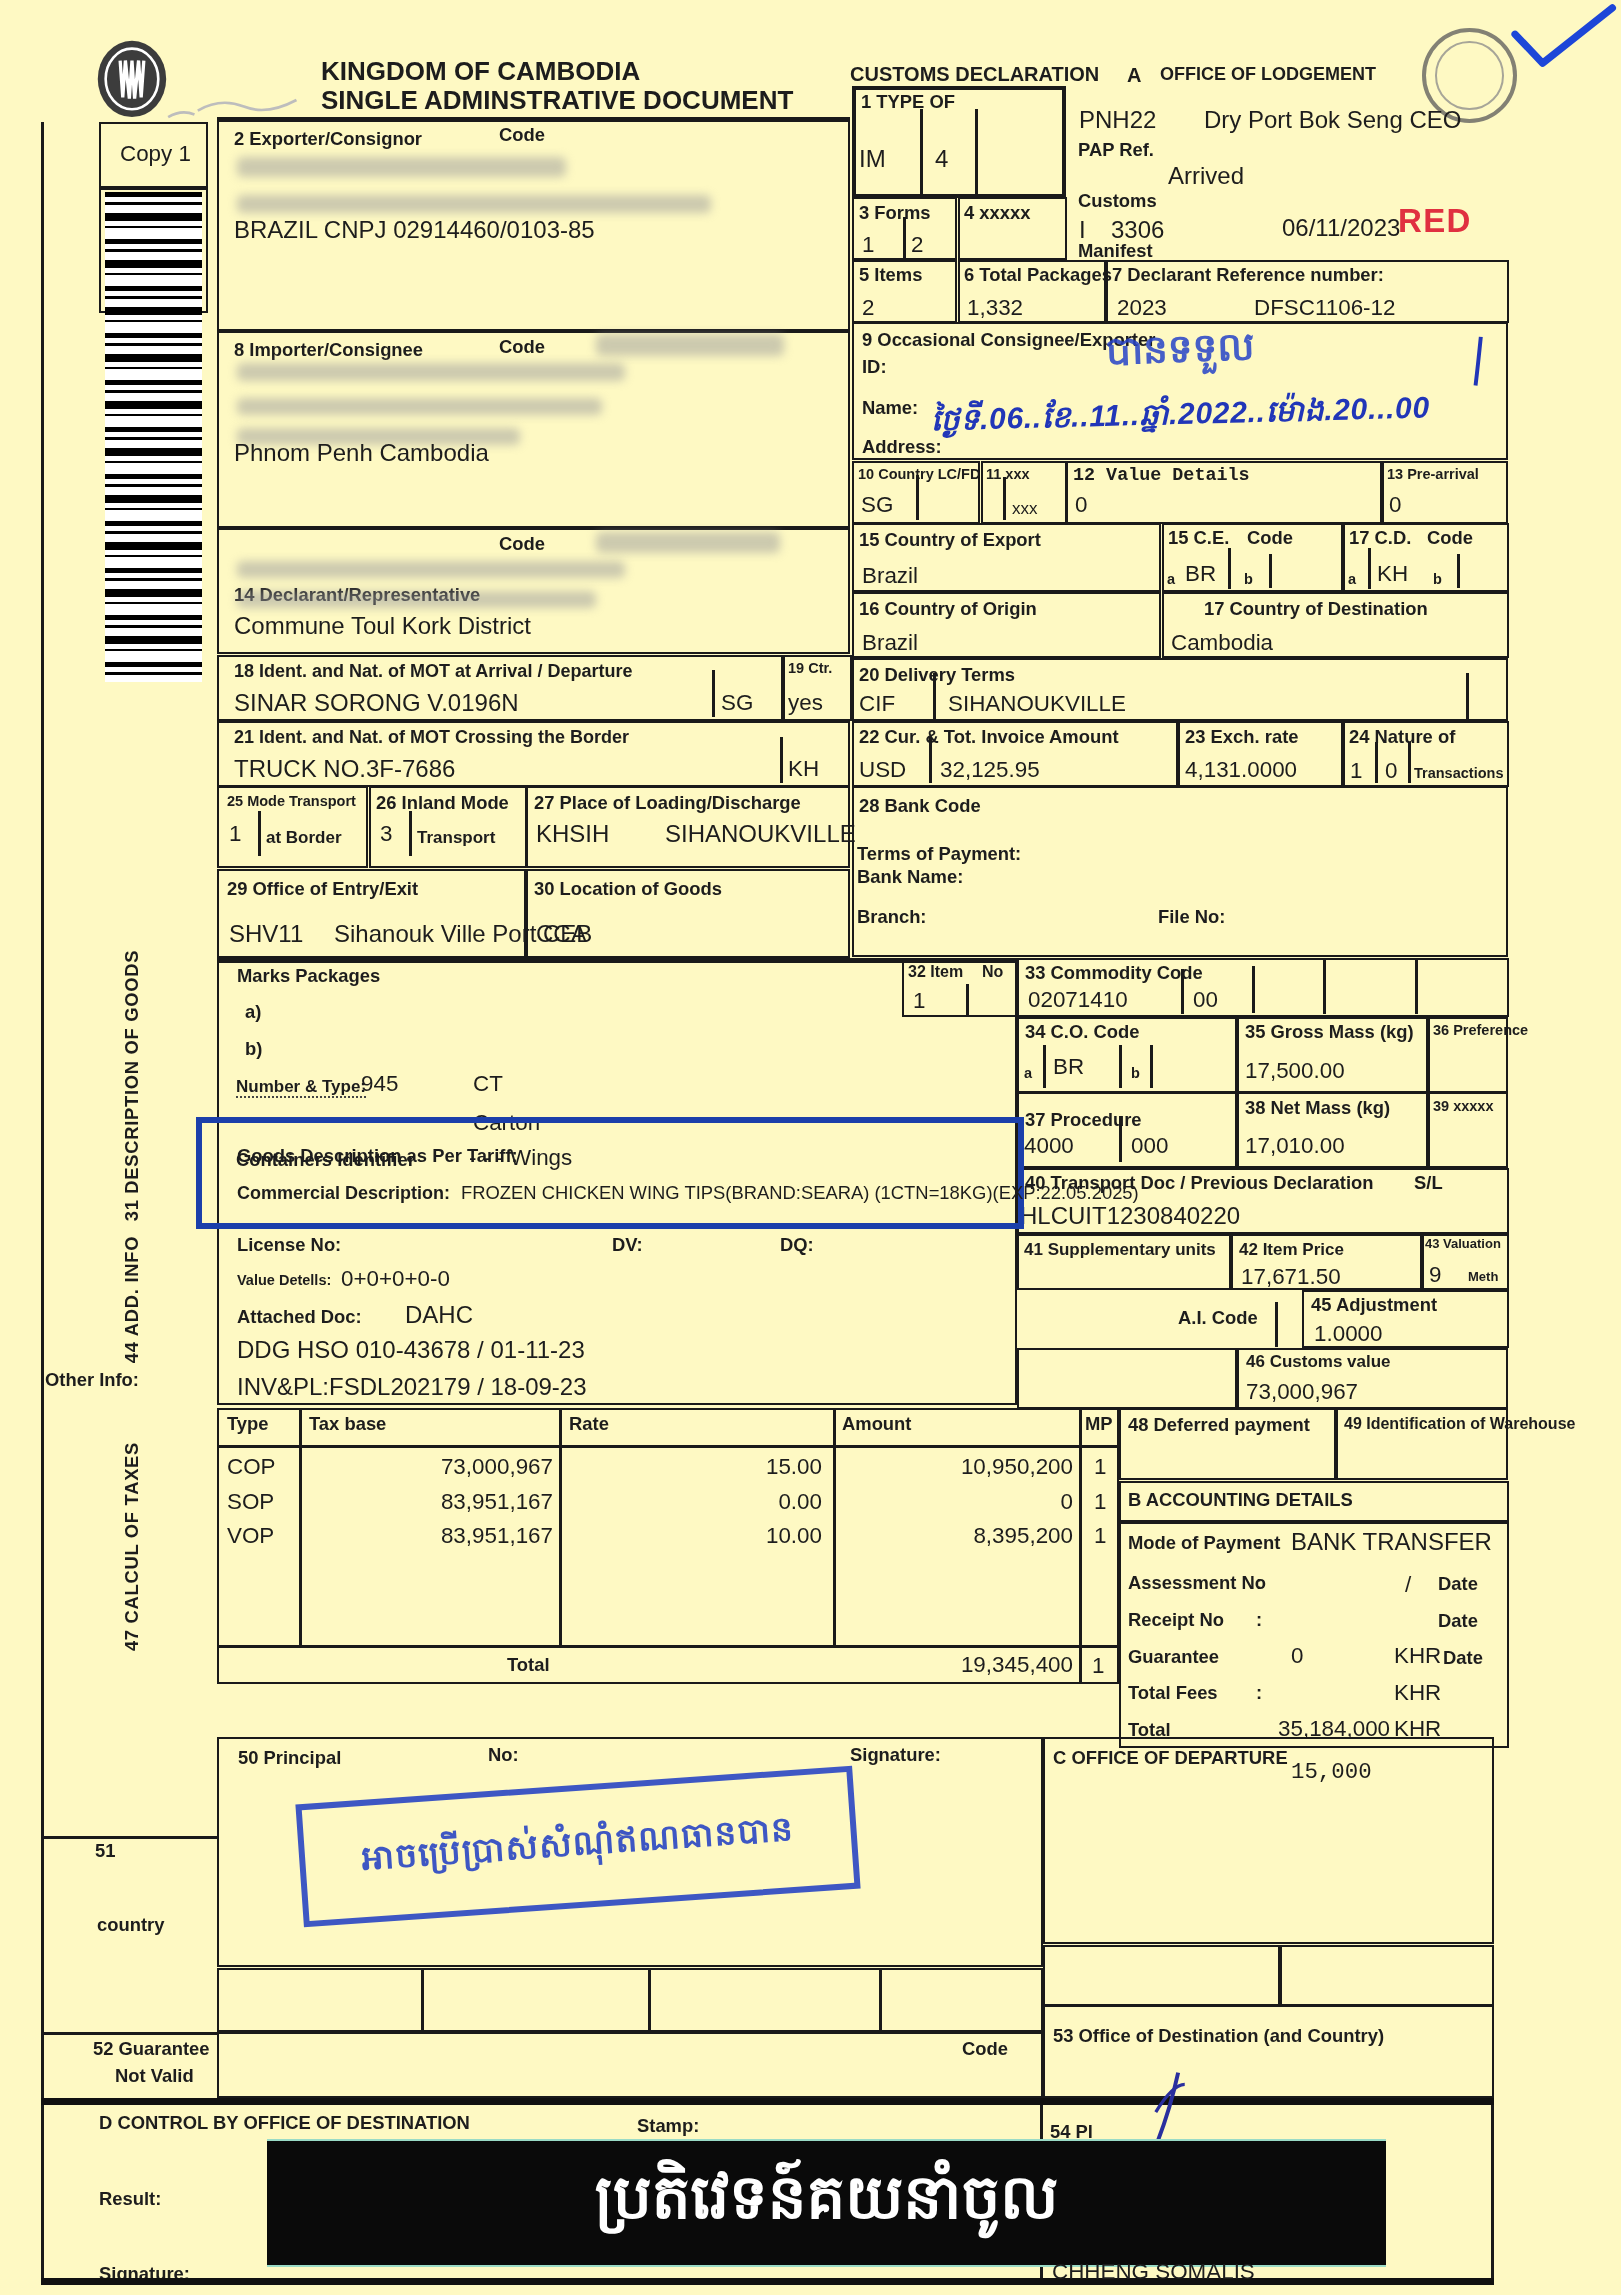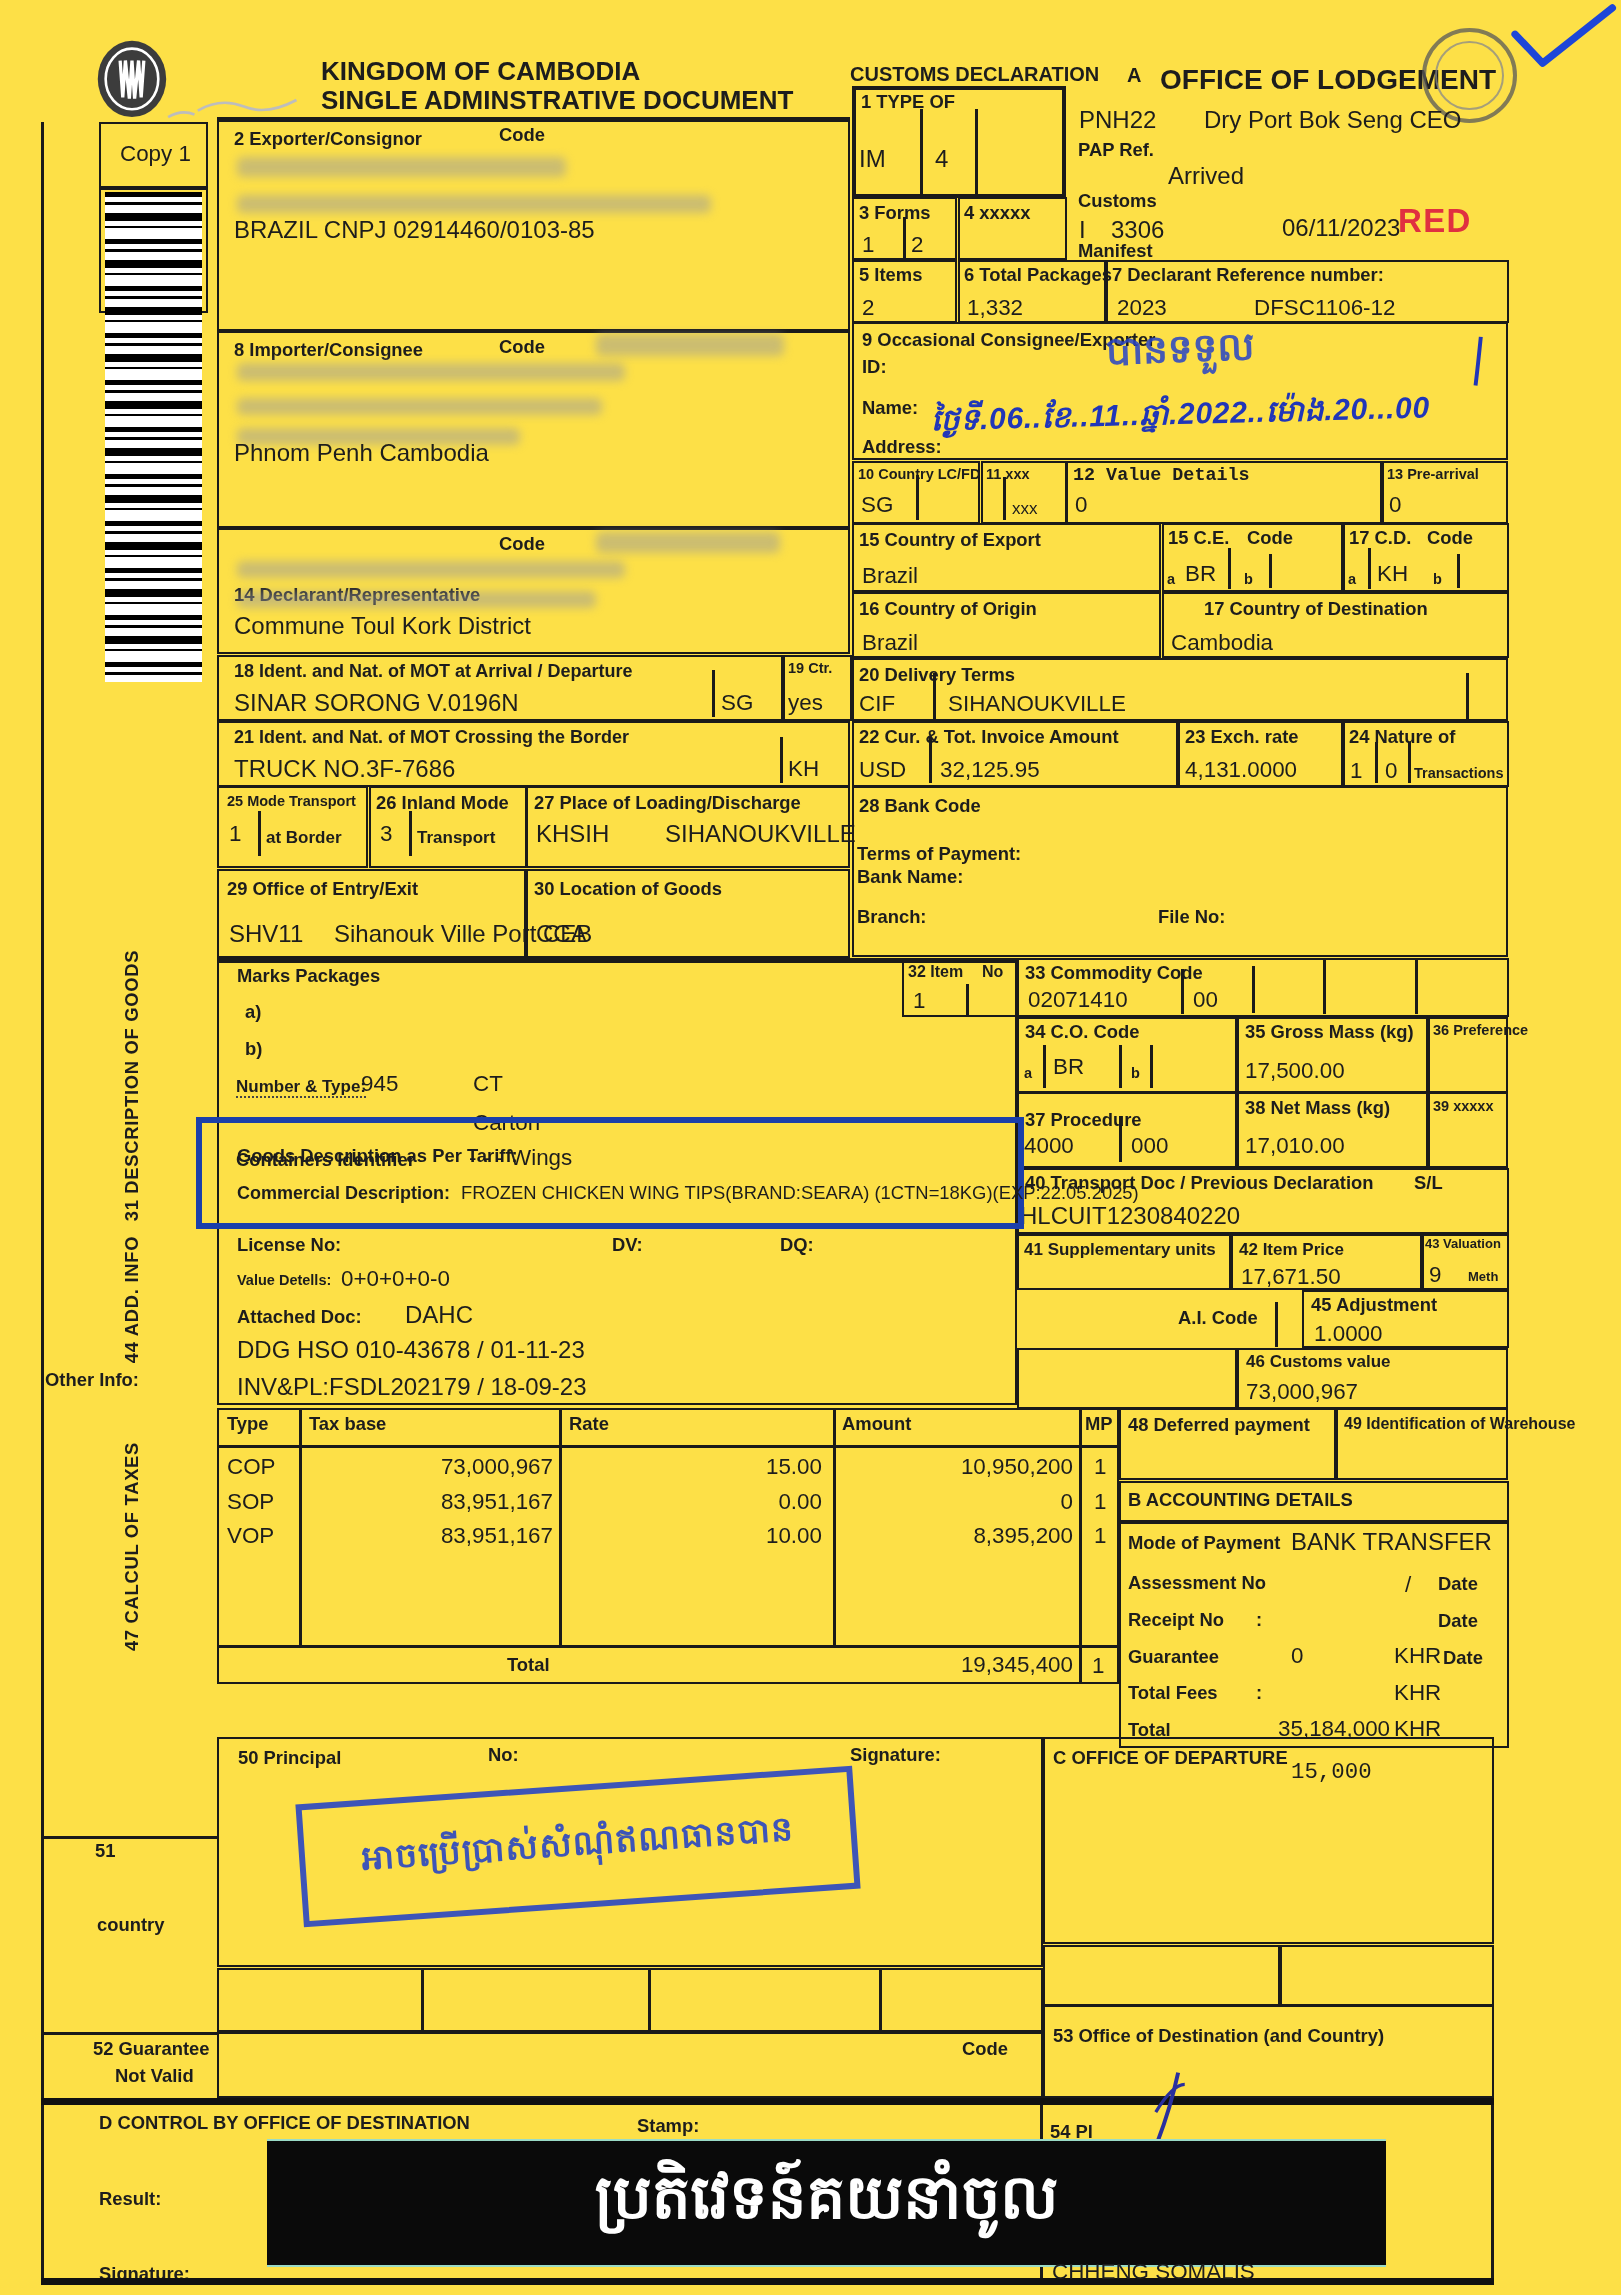--- a/index.html
+++ b/index.html
@@ -1,16 +1,16 @@
 <!DOCTYPE html>
 <html style="font-size:10.5px"><head>
 <meta charset="utf-8">
 <style>
   html,body{margin:0;padding:0;background:#e8e8e6;}
-  #page{position:relative;width:1622px;height:2295px;background:#fde047;
+  #page{position:relative;width:1622px;height:2295px;background:#fef9c3;
         font-family:"Liberation Sans","DejaVu Sans",sans-serif;color:#1d1d1d;overflow:hidden;}
   .t{position:absolute;white-space:nowrap;color:#1d1d1d;line-height:1.12;}
   .b{position:absolute;border:2.6px solid #1a1a1a;box-sizing:border-box;}
   .vl{position:absolute;width:2.6px;background:#1a1a1a;}
   .hl{position:absolute;height:2.6px;background:#1a1a1a;}
   .thick{position:absolute;background:#111;}
   .lbl{font-weight:bold;font-size:18.4px;}
   .lbl2{font-weight:bold;font-size:16px;}
   .lbl3{font-weight:bold;font-size:14.5px;}
   .val{font-size:22.4px;}
@@ -60,21 +60,21 @@
     <path d="M2250,512 q-4,40 -8,74" stroke="#2136b8" stroke-width="6" fill="none"></path>
 
     <path d="M1790,3150 C1768,3252 1730,3320 1700,3390 C1678,3430 1660,3420 1648,3396" stroke="#2a2f9e" stroke-width="6" fill="none"></path>
     <path d="M1756,3210 C1772,3184 1788,3168 1800,3168" stroke="#2a2f9e" stroke-width="5" fill="none"></path>
   </svg>
 
   <div class="t" style="left:321px;top:57px;font-weight:bold;font-size:26px;">KINGDOM OF CAMBODIA</div>
   <div class="t" style="left:321px;top:86px;font-weight:bold;font-size:26px;">SINGLE ADMINSTRATIVE DOCUMENT</div>
   <div class="t lbl" style="left:850px;top:63px;font-size:20px;">CUSTOMS DECLARATION</div>
   <div class="t lbl" style="left:1127px;top:64px;font-size:20px;">A</div>
-  <div class="t lbl" style="left:1160px;top:64px;font-size:28px;">OFFICE OF LODGEMENT</div>
+  <div class="t lbl" style="left:1160px;top:64px;font-size:18px;">OFFICE OF LODGEMENT</div>
 
   <div class="ringstamp" style="left:1422px;top:28px;width:87px;height:87px;">
       <div class="inner"></div>
     </div>
 
   <div class="vl" style="left:41px;top:122px;height:2163px;"></div>
   <div class="b" style="left:99px;top:122px;width:109px;height:66px;"></div>
   <div class="t val" style="left:120px;top:141px;">Copy 1</div>
   <div class="b" style="left:99px;top:188px;width:109px;height:125px;"></div>
   <div class="barcode" style="left:105px;top:192px;width:97px;height:490px;"></div>

